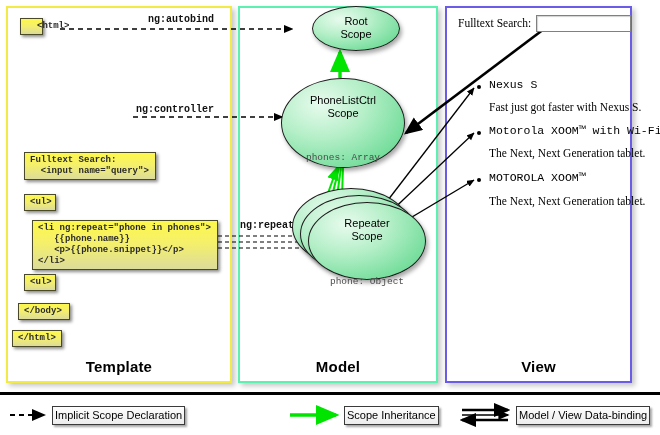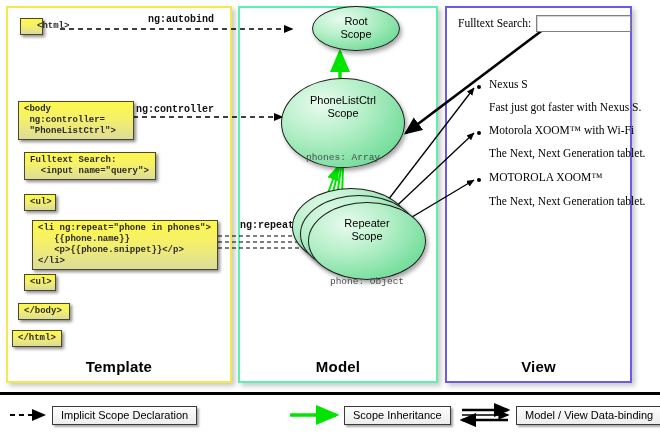--- a/index.html
+++ b/index.html
@@ -102,21 +102,21 @@
     box-shadow: inset 1px 1px 1px rgba(0,0,0,0.18);
   }
   .bullet-dot {
     position: absolute;
     width: 4px; height: 4px;
     background: #000;
     border-radius: 50%;
   }
   .view-item {
     position: absolute;
-    font-family: Liberation Serif, serif;
+    font-family: Liberation Mono, monospace;
     font-size: 11.5px;
     color: #000;
     white-space: nowrap;
   }
   .view-snippet {
     position: absolute;
     font-family: "Liberation Serif", serif;
     font-size: 11.5px;
     color: #000;
     white-space: nowrap;
@@ -128,21 +128,21 @@
     left: 0; top: 392px; width: 660px; height: 3px;
     background: #000;
   }
   .legend-box {
     position: absolute;
     background: linear-gradient(to bottom, #fdfdfd 0%, #ededed 100%);
     border: 1.5px solid #3a3a3a;
     box-shadow: 1.5px 1.5px 2px rgba(0,0,0,0.35);
     font-size: 11px;
     color: #000;
-    padding: 2px 8px;
+    padding: 2px 2px;
     white-space: nowrap;
     line-height: 1.2;
   }
 
   svg.overlay {
     position: absolute;
     left: 0; top: 0;
     width: 660px; height: 435px;
     pointer-events: none;
   }
@@ -208,23 +208,20 @@
 
     <g>
       <line x1="355" y1="243" x2="474" y2="88" stroke="#000" stroke-width="1.3" marker-end="url(#arrow-black-sm)"></line>
       <line x1="350" y1="250" x2="474" y2="133" stroke="#000" stroke-width="1.3" marker-end="url(#arrow-black-sm)"></line>
       <line x1="345" y1="257" x2="474" y2="180" stroke="#000" stroke-width="1.3" marker-end="url(#arrow-black-sm)"></line>
     </g>
   </svg>
 
   <div class="codebox" style="left:20px;  top:18px;  width:22px;padding-left:16px;">&lt;html&gt;</div>
 
-  <div class="codebox" style="left:18px;  top:101px; width:116px;">&lt;body
- ng:controller=
- "PhoneListCtrl"&gt;</div>
 
   <div class="codebox" style="left:24px;  top:152px; width:132px;">Fulltext Search:
   &lt;input name="query"&gt;</div>
 
   <div class="codebox" style="left:24px;  top:194px; width:32px;">&lt;ul&gt;</div>
 
   <div class="codebox" style="left:32px;  top:220px; width:186px;">&lt;li ng:repeat="phone in phones"&gt;
    {{phone.name}}
    &lt;p&gt;{{phone.snippet}}&lt;/p&gt;
 &lt;/li&gt;</div>

